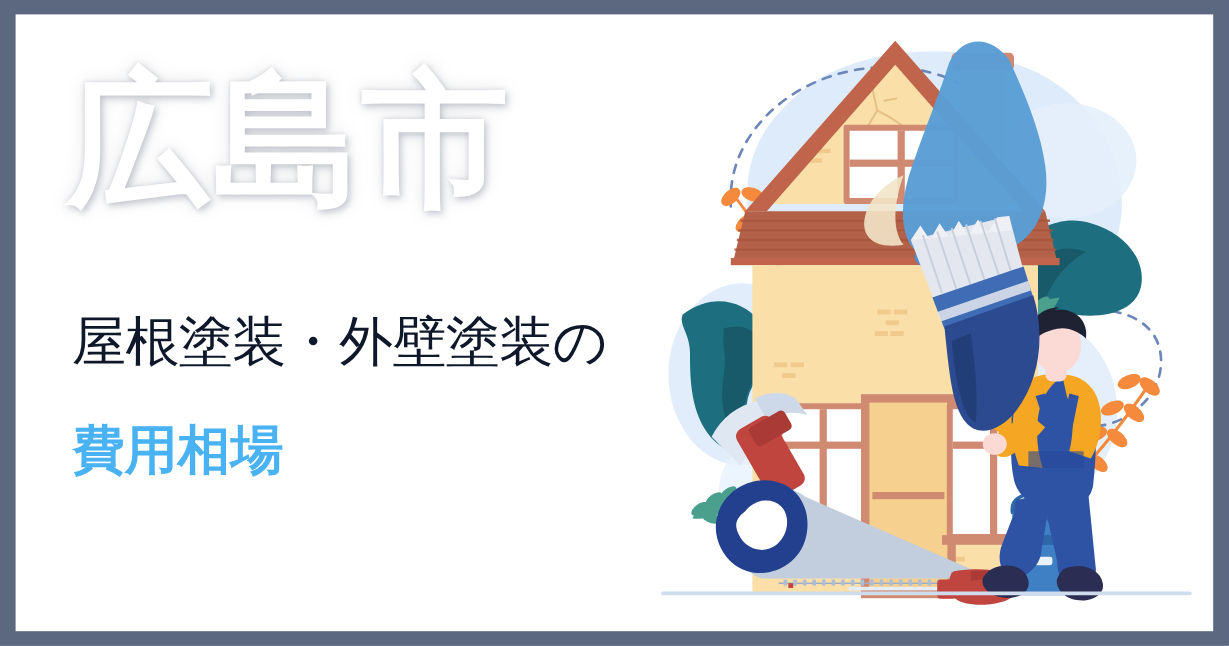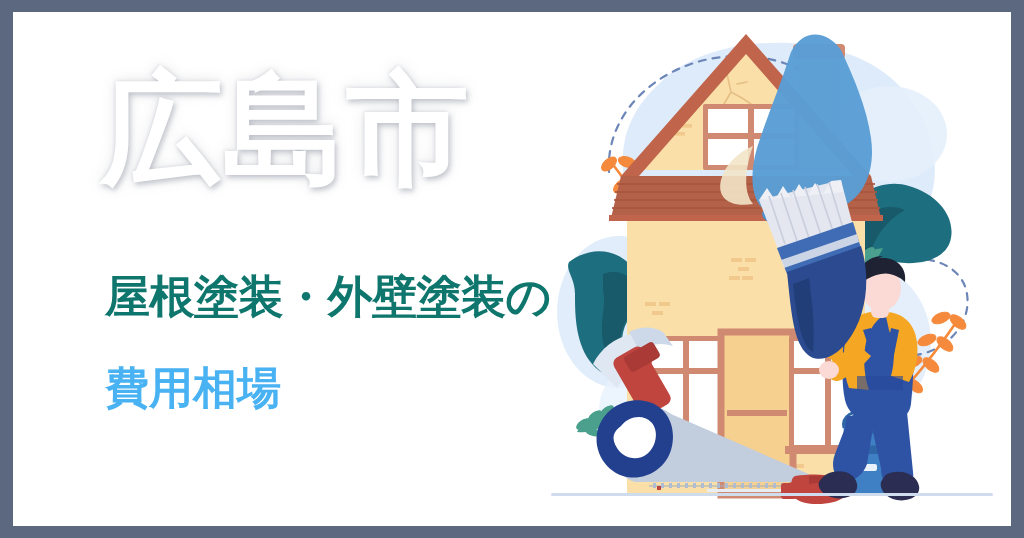--- a/index.html
+++ b/index.html
@@ -18,44 +18,44 @@
     position: absolute;
     left: 13px; top: 12px;
     width: 998px; height: 514px;
     background: #ffffff;
     overflow: hidden;
   }
 
   
   #text-block {
     position: absolute;
-    left: 0; top: 12px;
-    width: 620px; height: 394px; margin-left: 45px;
+    left: 0; top: 0;
+    width: 620px; height: 394px;
   }
   #city-title {
     position: absolute;
     left: 42px; top: 44px;
     font-size: 123px;
     font-weight: 700;
     line-height: 1;
     color: #ffffff;
     letter-spacing: 0px;
     white-space: nowrap;
     text-shadow:
        2px 3px 5px rgba(110,118,134,0.34),
        0px 0px 14px rgba(130,138,152,0.22),
        -1px -1px 3px rgba(150,156,168,0.16);
   }
   #subtitle-line {
     position: absolute;
     left: 47px; top: 248px;
     font-size: 45px;
-    font-weight: 700;
+    font-weight: 400;
     line-height: 1.12;
-    color: #0f766e;
+    color: #0f172a;
     white-space: nowrap;
     letter-spacing: -0.5px;
   }
   #price-line {
     position: absolute;
     left: 47px; top: 340px;
     font-size: 44px;
     font-weight: 700;
     line-height: 1.08;
     color: #49b2f2;

